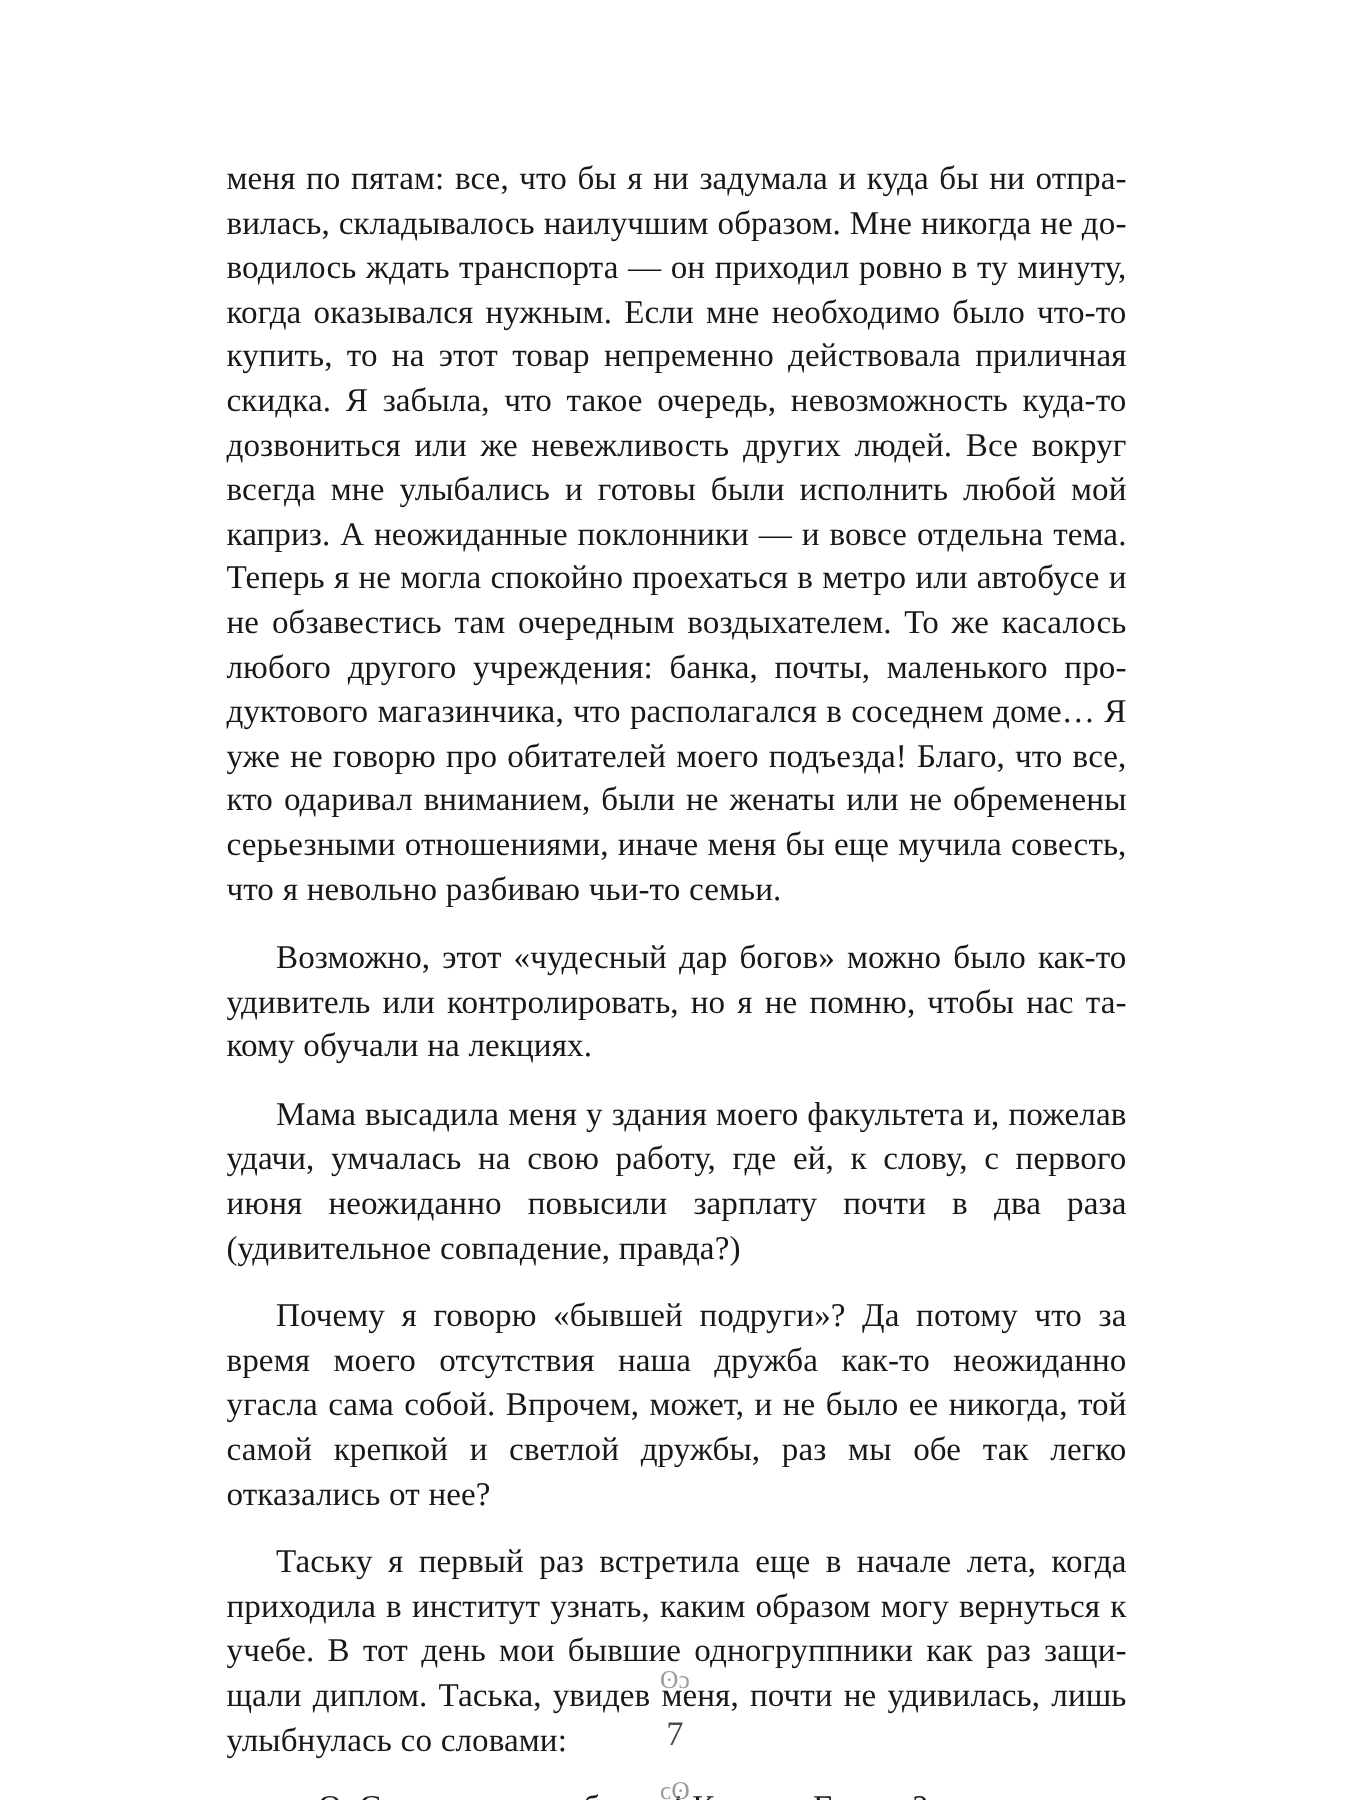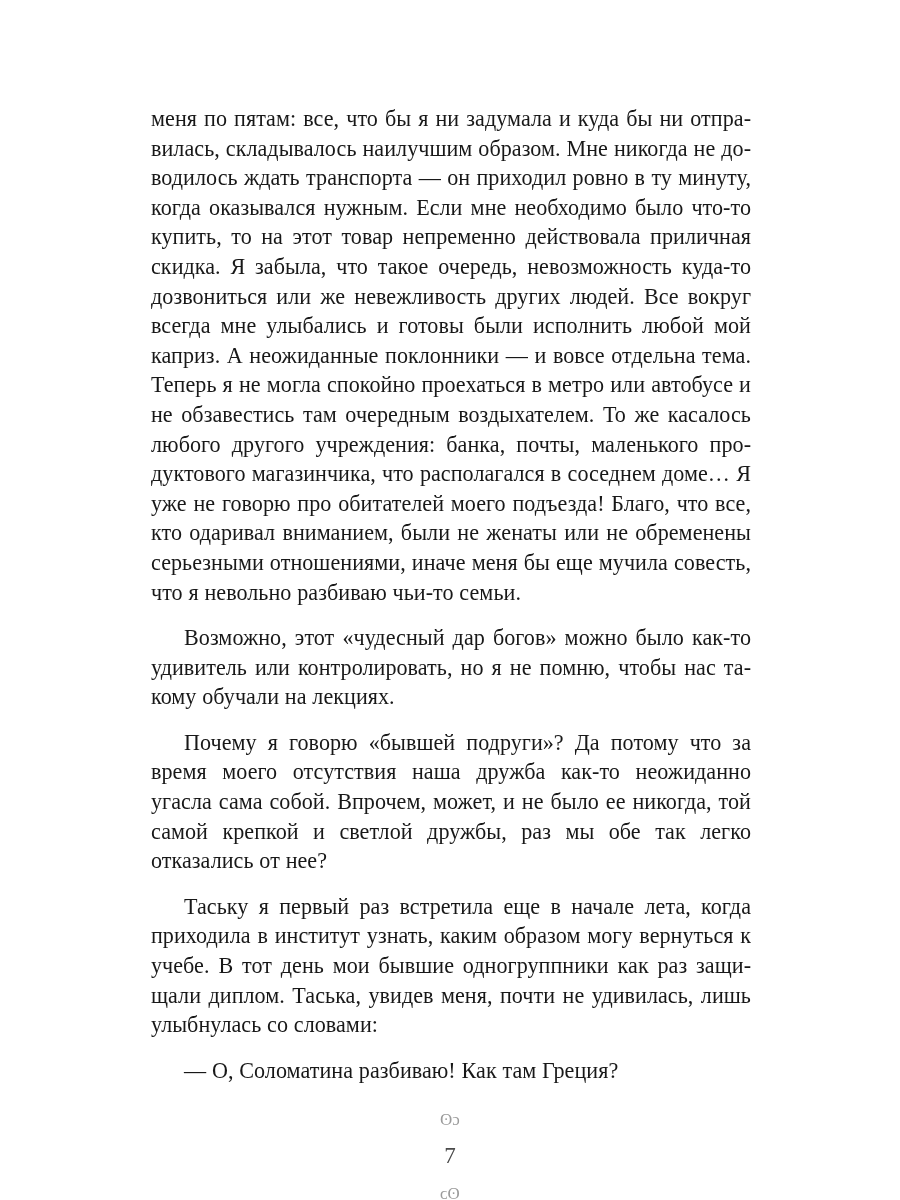--- a/index.html
+++ b/index.html
@@ -87,20 +87,21 @@
   }
 </style>
 </head>
 <body>
 
 <div class="page">
 
   <div class="text-block">
     <p class="para cont">меня по пятам: все, что бы я ни задумала и куда бы ни отпра­вилась, складывалось наилучшим образом. Мне никогда не до­водилось ждать транспорта — он приходил ровно в ту минуту, когда оказывался нужным. Если мне необходимо было что-то купить, то на этот товар непременно действовала приличная скидка. Я забыла, что такое очередь, невозможность куда-то дозвониться или же невежливость других людей. Все вокруг всегда мне улыбались и готовы были исполнить любой мой каприз. А неожиданные поклонники — и вовсе отдельна тема. Теперь я не могла спокойно проехаться в метро или автобусе и не обзавестись там очередным воздыхателем. То же касалось любого другого учреждения: банка, почты, маленького про­дуктового магазинчика, что располагался в соседнем доме… Я уже не говорю про обитателей моего подъезда! Благо, что все, кто одаривал вниманием, были не женаты или не обреме­нены серьезными отношениями, иначе меня бы еще мучила совесть, что я невольно разбиваю чьи-то семьи.</p>
     <p class="para">Возможно, этот «чудесный дар богов» можно было как-то удивитель или контролировать, но я не помню, чтобы нас та­кому обучали на лекциях.</p>
+    <p class="para">Мама высадила меня у здания моего факультета и, пожелав удачи, умчалась на свою работу, где ей, к слову, с первого июня неожиданно повысили зарплату почти в два раза (удивитель­ное совпадение, правда?)</p>
     <p class="para">Почему я говорю «бывшей подруги»? Да потому что за вре­мя моего отсутствия наша дружба как-то неожиданно угасла сама собой. Впрочем, может, и не было ее никогда, той самой крепкой и светлой дружбы, раз мы обе так легко отказались от нее?</p>
     <p class="para">Таську я первый раз встретила еще в начале лета, когда приходила в институт узнать, каким образом могу вернуться к учебе. В тот день мои бывшие одногруппники как раз защи­щали диплом. Таська, увидев меня, почти не удивилась, лишь улыбнулась со словами:</p>
     <p class="para">— О, Соломатина разбиваю! Как там Греция?</p>
   </div>
 
   <div class="footer">
     <div class="footer-inner">
       <span class="ornament left">ʘɔ</span>
       <span class="page-number">7</span>
       <span class="ornament right">ʘɔ</span>

